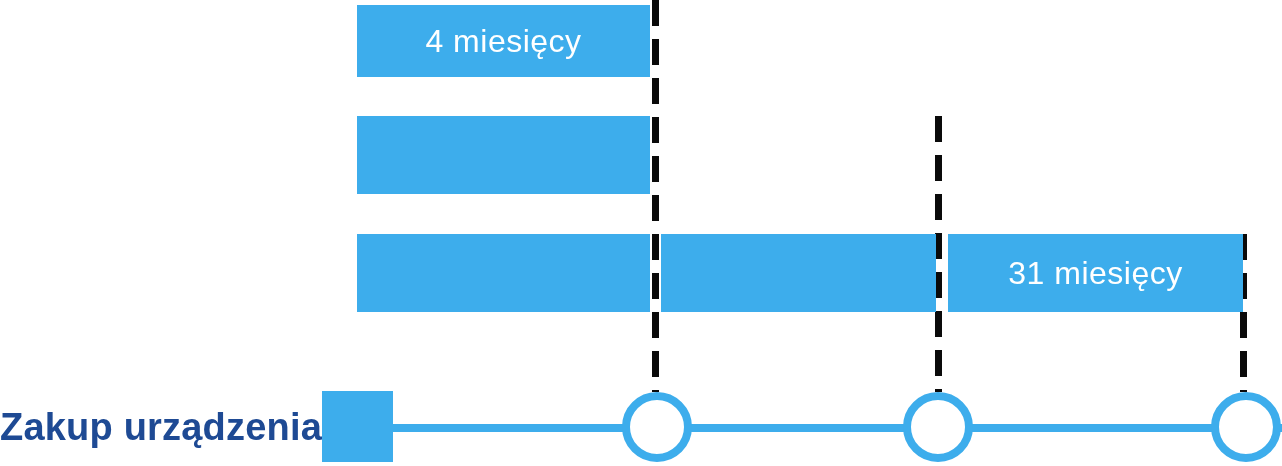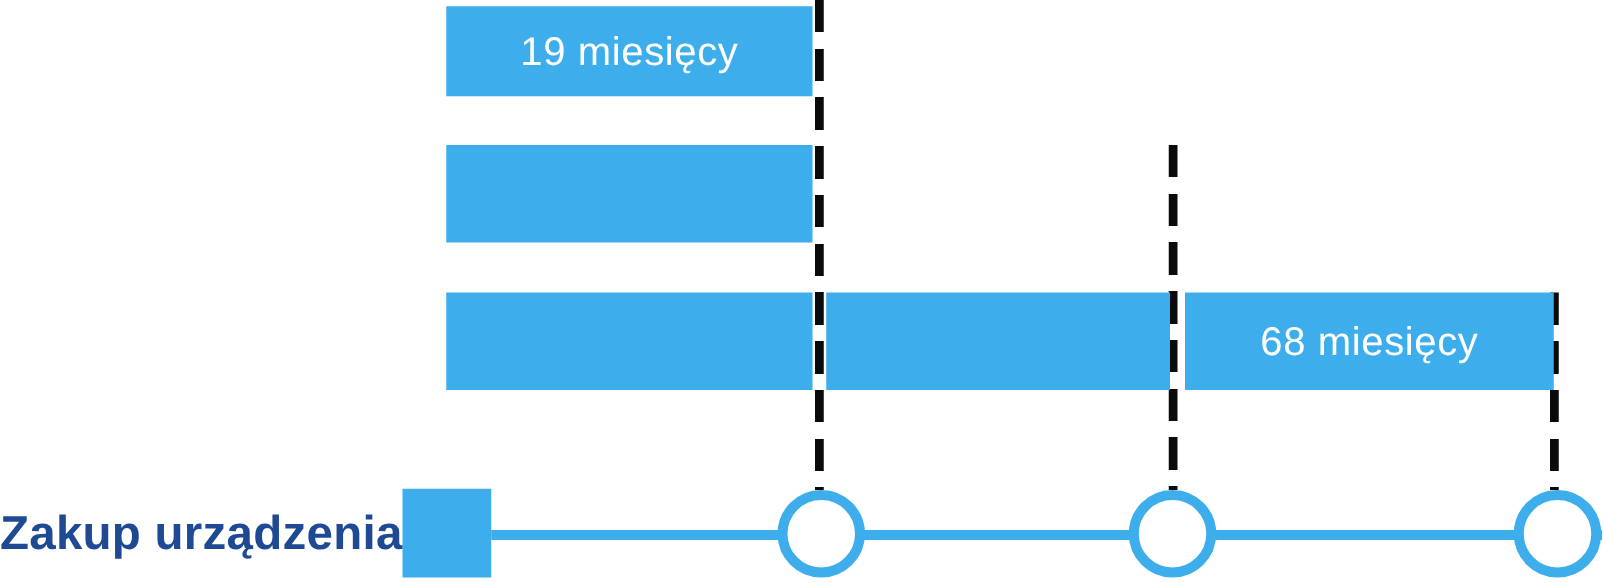--- a/index.html
+++ b/index.html
@@ -103,29 +103,29 @@
 </head>
 <body>
 
 <div class="canvas">
 
   <div class="vline vline-1"></div>
   <div class="vline vline-2"></div>
   <div class="vline vline-3"></div>
 
   <div class="seg seg-1a">
-    <span class="bar-label">19 miesięcy</span>
+    <span class="bar-label">4 miesięcy</span>
   </div>
 
   <div class="seg seg-2a"></div>
 
   <div class="seg seg-3a"></div>
   <div class="seg seg-3b"></div>
   <div class="seg seg-3c">
-    <span class="bar-label">68 miesięcy</span>
+    <span class="bar-label">31 miesięcy</span>
   </div>
 
   <div class="purchase-label">Zakup urządzenia</div>
   <div class="hline"></div>
   <div class="start-square"></div>
   <div class="circle circle-1"></div>
   <div class="circle circle-2"></div>
   <div class="circle circle-3"></div>
 
 </div>

